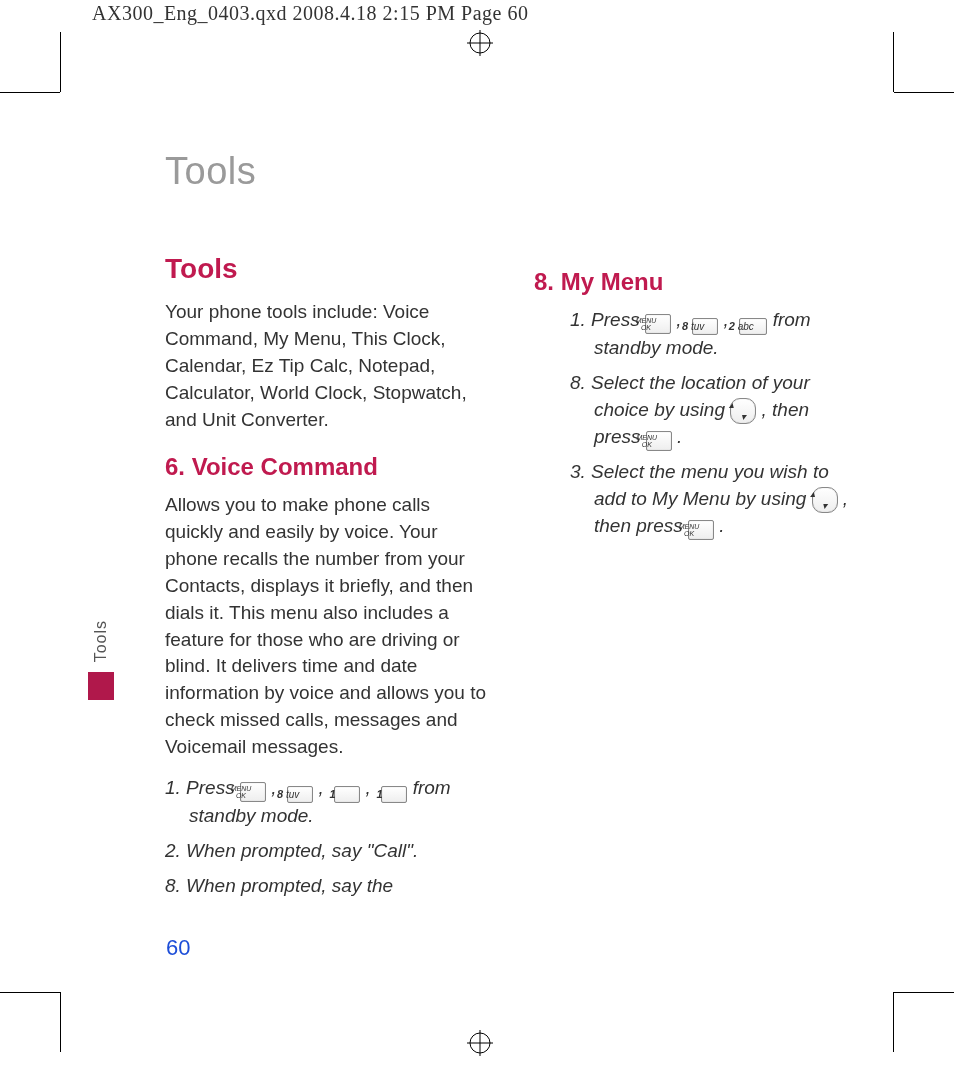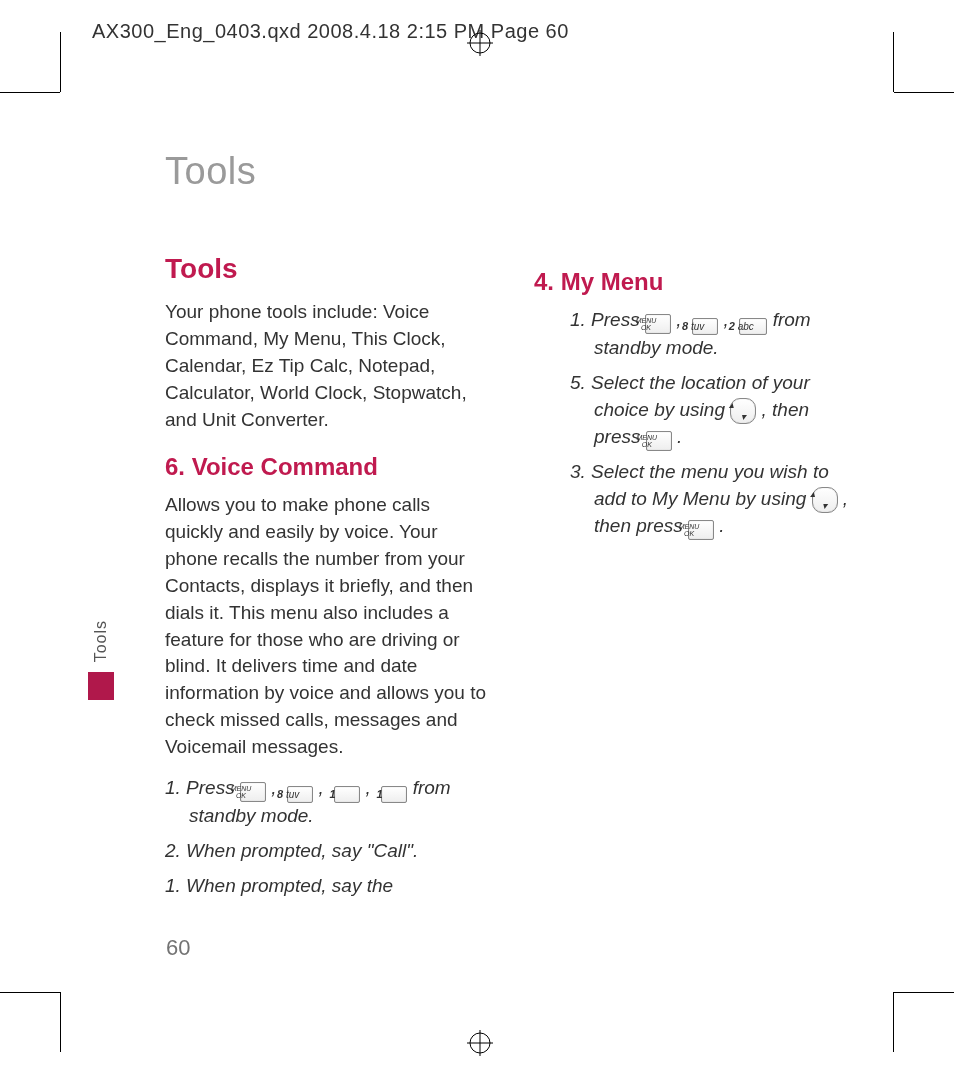--- a/index.html
+++ b/index.html
@@ -1,20 +1,20 @@
 <!DOCTYPE html>
 <html><head>
 <meta charset="utf-8">
 <style>
   * { box-sizing: border-box; margin: 0; padding: 0; }
   html, body { width: 954px; height: 1091px; background: #fff; font-family: "Optima", "Candara", "Segoe UI", sans-serif; color: #333; }
   .page { position: relative; width: 954px; height: 1091px; }
 
   
-  .slug { position: absolute; top: 20px; left: 92px; font-family: Liberation Sans, sans-serif; font-size: 20px; color: #333; letter-spacing: 0.5px; }
+  .slug { position: absolute; top: 2px; left: 92px; font-family: Liberation Serif, serif; font-size: 20px; color: #333; letter-spacing: 0.5px; }
 
   
   .crop { position: absolute; background: #000; }
   .crop.h { height: 1px; }
   .crop.v { width: 1px; }
 
   
   .reg { position: absolute; width: 26px; height: 26px; }
   .reg svg { display: block; }
 
@@ -37,21 +37,21 @@
   .col2-indent { padding-left: 36px; }
   .col2-indent li { padding-left: 24px; text-indent: -24px; }
 
   
   .key { display: inline-block; vertical-align: -4px; border: 1px solid #888; border-radius: 2px; background: linear-gradient(#fff,#eee); padding: 1px 5px 1px 5px; font-size: 10px; line-height: 12px; font-family: Arial, sans-serif; color: #333; min-width: 26px; text-align: center; box-shadow: inset 0 0 1px rgba(0,0,0,.3); }
   .key .big { font-size: 11px; font-weight: bold; }
   .key.nav { border-radius: 10px; padding: 0 6px; }
   .key.ok { font-size: 7px; line-height: 7px; padding: 2px 3px; }
   .key.ok div { line-height: 7px; }
 
-  .pagenum { position: absolute; left: 166px; top: 935px; font-size: 22px; color: #737373; }
+  .pagenum { position: absolute; left: 166px; top: 935px; font-size: 22px; color: #1d4ed8; }
 </style>
 </head>
 <body>
 
 <div class="page">
 
   <div class="slug">AX300_Eng_0403.qxd  2008.4.18  2:15 PM  Page 60</div>
 
   <div class="crop h" style="top:92px; left:0; width:60px;"></div>
   <div class="crop v" style="top:32px; left:60px; height:60px;"></div>
@@ -98,36 +98,36 @@
         <ol>
           <li>
             <span>1. Press </span>
             <span class="key ok"><div>MENU</div><div>OK</div></span> ,&nbsp;
             <span class="key"><span class="big">8</span> <span>tuv</span></span> ,&nbsp;
             <span class="key"><span class="big">1</span> <span>&nbsp;</span></span> ,&nbsp;
             <span class="key"><span class="big">1</span> <span>&nbsp;</span></span>
             <span> from standby mode.</span>
           </li>
           <li>2. When prompted, say "Call".</li>
-          <li>1. When prompted, say the</li>
+          <li>8. When prompted, say the</li>
         </ol>
       </div>
 
       <div class="col">
-        <div class="h-red-md">4. My Menu</div>
+        <div class="h-red-md">8. My Menu</div>
         <ol class="col2-indent">
           <li>
             <span>1. Press </span>
             <span class="key ok"><div>MENU</div><div>OK</div></span> ,&nbsp;
             <span class="key"><span class="big">8</span> <span>tuv</span></span> ,&nbsp;
             <span class="key"><span class="big">2</span> <span>abc</span></span>
             <span> from standby mode.</span>
           </li>
           <li>
-            <span>5. Select the location of your choice by using </span>
+            <span>8. Select the location of your choice by using </span>
             <span class="key nav">▴<br>▾</span>
             <span>, then press </span>
             <span class="key ok"><div>MENU</div><div>OK</div></span>
             <span> .</span>
           </li>
           <li>
             <span>3. Select the menu you wish to add to My Menu by using </span>
             <span class="key nav">▴<br>▾</span>
             <span>, then press </span>
             <span class="key ok"><div>MENU</div><div>OK</div></span>

